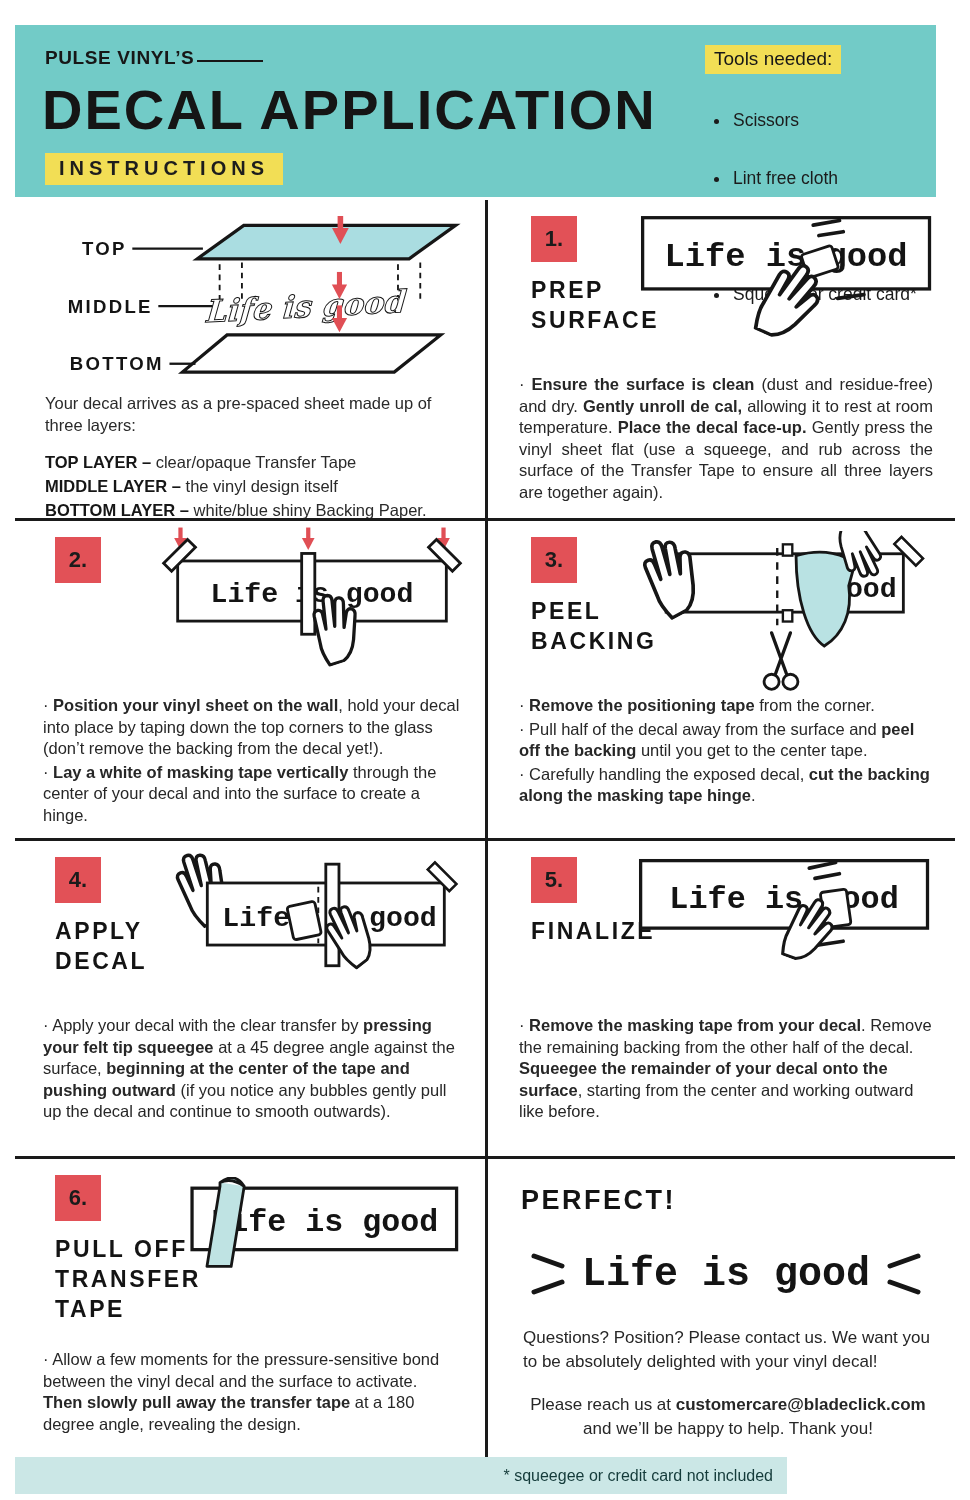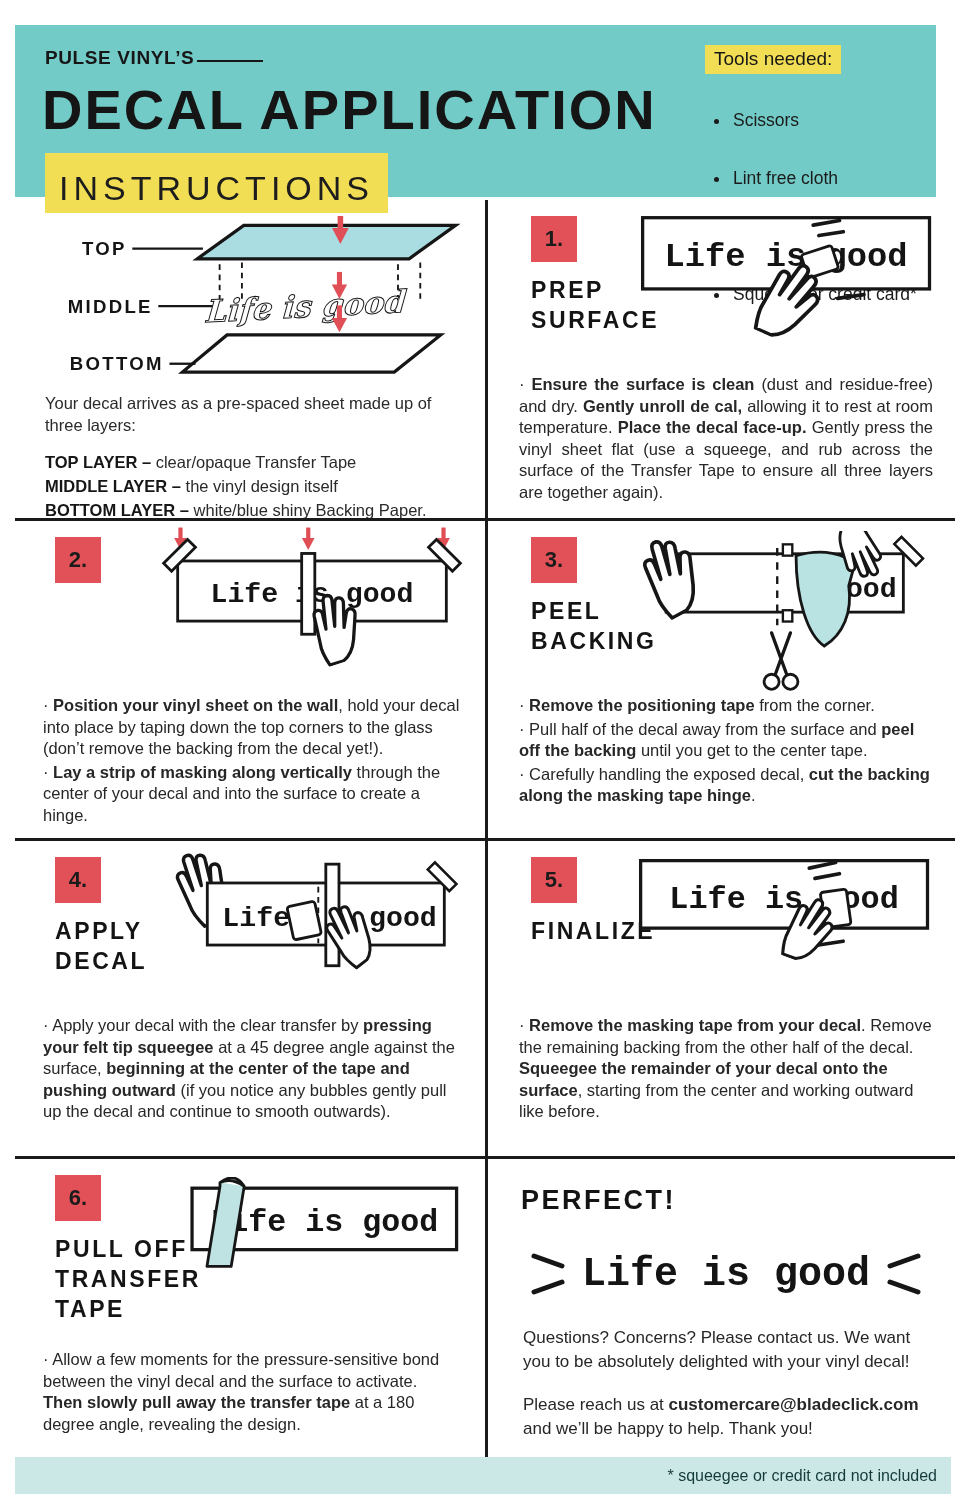--- a/index.html
+++ b/index.html
@@ -8,21 +8,21 @@
   b{font-weight:700;}
   .page{position:relative;width:970px;height:1500px;background:#fff;overflow:hidden;}
 
   
   .header-band{position:absolute;left:15px;top:25px;width:921px;height:172px;background:#72cbc7;}
   .header-inner{position:relative;width:100%;height:100%;}
   .brand{position:absolute;left:30px;top:22px;font-size:19px;font-weight:700;letter-spacing:.6px;color:#171717;}
   .brand-line{display:inline-block;width:66px;height:2px;background:#171717;margin-left:3px;vertical-align:2px;}
   .doc-title{position:absolute;left:27px;top:52px;font-size:56px;font-weight:800;letter-spacing:2px;color:#151515;white-space:nowrap;}
   .doc-subtitle{position:absolute;left:30px;top:128px;background:#f2de55;color:#1d1d1d;
-      font-size:34px;font-weight:400;letter-spacing:5px;padding:16px 14px 5px 14px;}
+      font-size:20px;font-weight:700;letter-spacing:5px;padding:4px 14px 5px 14px;}
   .tools{position:absolute;left:690px;top:20px;width:235px;}
   .tools-label{display:inline-block;background:#f2de55;font-size:19px;font-weight:400;color:#171717;padding:3px 9px 4px 9px;}
   .tools-list{margin:13px 0 0 0;padding:0 0 0 26px;font-size:17.5px;line-height:24px;color:#1b1b1b;}
   .tools-list li{padding-left:2px;margin-top:34px;}
 
   
   .grid{position:absolute;left:15px;top:200px;width:940px;height:1257px;}
   .vline{position:absolute;left:470px;top:0;width:3px;height:1257px;background:#1a1a1a;}
   .hline{position:absolute;left:0;width:940px;height:3px;background:#1a1a1a;}
   .cell{position:absolute;overflow:hidden;box-sizing:border-box;}
@@ -43,24 +43,24 @@
   .illus{position:absolute;}
   .step-body{margin-top:6px;font-size:16.5px;line-height:21.5px;color:#272727;}
   .step-body p{margin:0 0 2px 0;}
   .justify{text-align:justify;}
 
   
   .perfect-title{margin:10px 0 0 2px;font-size:27px;font-weight:800;letter-spacing:2.5px;color:#141414;}
   .logo-row{margin-top:30px;display:flex;align-items:center;justify-content:center;gap:16px;}
   .logo-text{font-family:"Liberation Mono",monospace;font-weight:700;font-size:40px;color:#141414;white-space:nowrap;}
   .perfect-para{margin:24px 0 0 4px;font-size:17px;line-height:23.5px;color:#272727;}
-  .perfect-para.second{margin-top:20px;}
-
-  
-  .footer-band{position:absolute;left:15px;top:1457px;width:936px;height:37px;background:#cbe7e6;}
+  .perfect-para.second{margin-top:20px;text-align:center;}
+
+  
+  .footer-band{position:absolute;left:15px;top:1457px;width:772px;height:37px;background:#cbe7e6;}
   .footer-note{line-height:37px;text-align:right;padding-right:14px;font-size:16px;color:#143b3a;}
 
   svg text.mono{font-family:"Liberation Mono",monospace;font-weight:700;fill:#141414;}
   svg text.script{font-family:"DejaVu Serif",serif;font-style:italic;font-weight:700;fill:#ffffff;stroke:#161616;stroke-width:1.1;}
   svg text.dlabel{font-family:"Liberation Sans",sans-serif;font-weight:800;font-size:20px;letter-spacing:2.5px;fill:#141414;}
 </style>
 </head>
 <body>
 
 <div class="page">
@@ -180,21 +180,21 @@
           <rect x="22" y="36" width="286" height="64" fill="#fff" stroke="#161616" stroke-width="3"></rect>
           <text class="mono" x="165" y="80" text-anchor="middle" font-size="30">Life is good</text>
           <use href="#tape" x="4" y="22" width="40" height="16" transform="rotate(-45 24 30)"></use>
           <use href="#tape" x="286" y="22" width="40" height="16" transform="rotate(45 306 30)"></use>
           <rect x="154" y="28" width="14" height="86" fill="#fff" stroke="#161616" stroke-width="3"></rect>
           <use href="#hand" x="150" y="62" width="70" height="84" transform="rotate(-18 185 104)"></use>
         </svg>
       </div>
       <div class="step-body">
         <p><span>· </span><b>Position your vinyl sheet on the wall</b><span>, hold your decal into place by taping down the top corners to the glass (don’t remove the backing from the decal yet!).</span></p>
-        <p><span>· </span><b>Lay a strip of masking along vertically</b><span> through the center of your decal and into the surface to create a hinge.</span></p>
+        <p><span>· </span><b>Lay a white of masking tape vertically</b><span> through the center of your decal and into the surface to create a hinge.</span></p>
       </div>
     </div>
 
     <div class="cell right" style="top:321px;height:317px">
       <div class="step-top">
         <div class="badge">3.</div>
         <div class="step-title">
           <div>PEEL</div>
             <div>BACKING</div>
         </div>
@@ -298,21 +298,21 @@
           </g>
         </svg>
         <span class="logo-text">Life is good</span>
         <svg width="36" height="56" viewBox="0 0 36 56">
           <g stroke="#161616" stroke-width="5" stroke-linecap="round">
             <line x1="32" y1="10" x2="4" y2="20"></line>
               <line x1="32" y1="46" x2="4" y2="36"></line>
           </g>
         </svg>
       </div>
-      <p class="perfect-para">Questions? Concerns? Please contact us. We want you to be absolutely delighted with your vinyl decal!</p>
+      <p class="perfect-para">Questions? Position? Please contact us. We want you to be absolutely delighted with your vinyl decal!</p>
       <p class="perfect-para second"><span>Please reach us at </span><b>customercare@bladeclick.com</b><span> and we’ll be happy to help. Thank you!</span></p>
     </div>
   </div>
 
   <div class="footer-band">
     <div class="footer-note">* squeegee or credit card not included</div>
   </div>
 
 </div>
 

